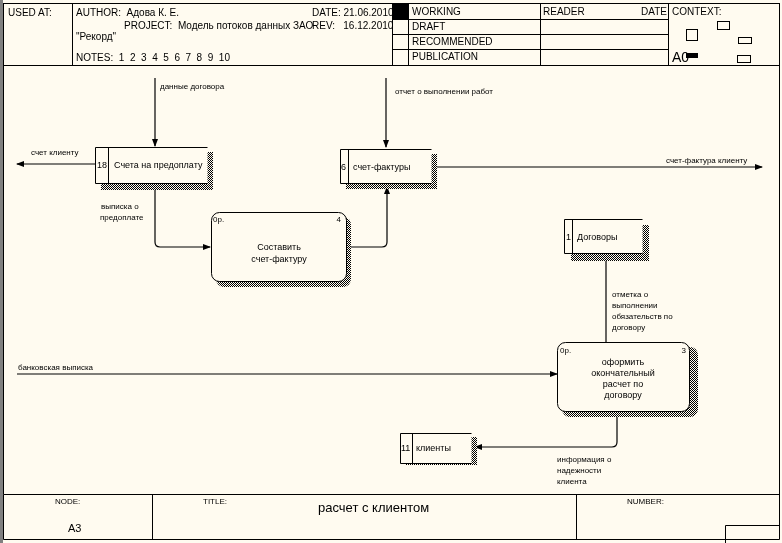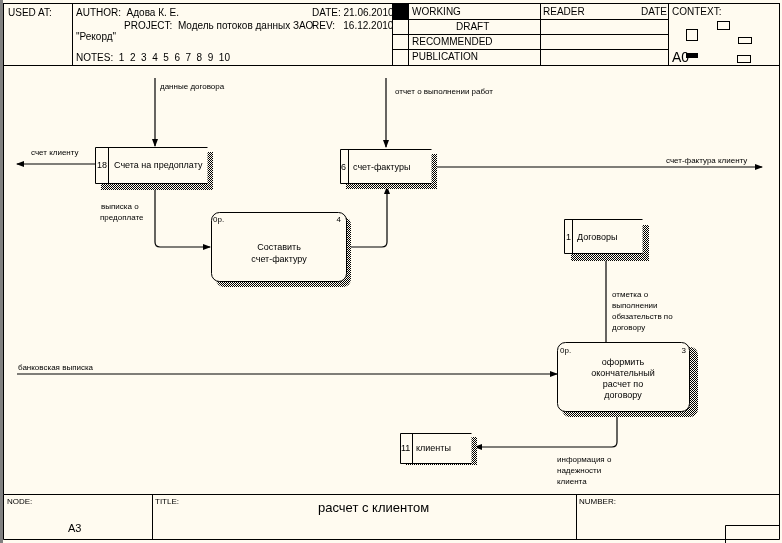--- a/index.html
+++ b/index.html
@@ -5,21 +5,21 @@
   html, body { margin: 0; padding: 0; }
   body {
     width: 782px; height: 543px; position: relative; overflow: hidden;
     background: #fffbf0;
     font-family: "Liberation Sans", sans-serif;
     color: #000;
   }
   .frame { position: absolute; left: 0; top: 0; width: 782px; height: 543px; }
   .leftbar { position: absolute; left: 0; top: 0; width: 3px; height: 543px; background: #808080; }
   .hdr { position: absolute; font-size: 10px; line-height: 10px; white-space: nowrap; }
-  .ttl { position: absolute; font-size: 8px; white-space: nowrap; }
+  .ttl { position: absolute; font-size: 8px; white-space: nowrap; margin-left: 48px; }
   svg text { font-family: "Liberation Sans", sans-serif; }
   .lbl { font-size: 8px; }
   .boxtxt { font-size: 9px; }
   .small { font-size: 8px; }
 </style>
 </head>
 <body>
 
 <div class="leftbar"></div>
 
@@ -183,21 +183,21 @@
 <div class="hdr" style="left:312px;top:8px;">
   <span>DATE:</span>
   <span>21.06.2010</span>
 </div>
 <div class="hdr" style="left:312px;top:21px;">
   <span>REV:</span>&nbsp;&nbsp;
   <span>16.12.2010</span>
 </div>
 
 <div class="hdr" style="left:412px;top:7px;">WORKING</div>
-<div class="hdr" style="left:412px;top:22px;margin-left:44px;">DRAFT</div>
+<div class="hdr" style="left:412px;top:22px;">DRAFT</div>
 <div class="hdr" style="left:412px;top:37px;">RECOMMENDED</div>
 <div class="hdr" style="left:412px;top:52px;">PUBLICATION</div>
 
 <div class="hdr" style="left:543px;top:7px;">READER</div>
 <div class="hdr" style="left:641px;top:7px;">DATE</div>
 
 <div class="hdr" style="left:672px;top:7px;">CONTEXT:</div>
 <div class="hdr" style="left:672px;top:52px;font-size:14px;">A0</div>
 
 <div class="ttl" style="left:7px;top:497px;">NODE:</div>

